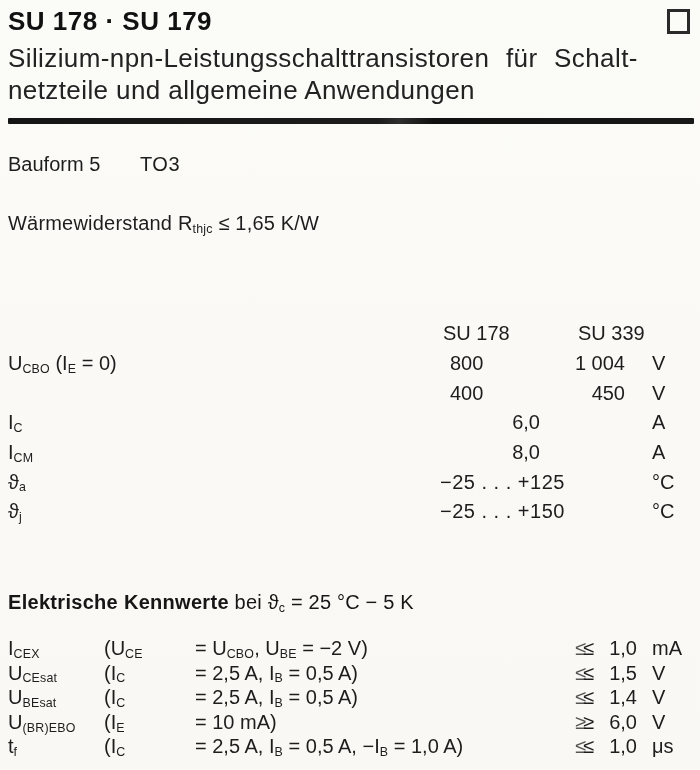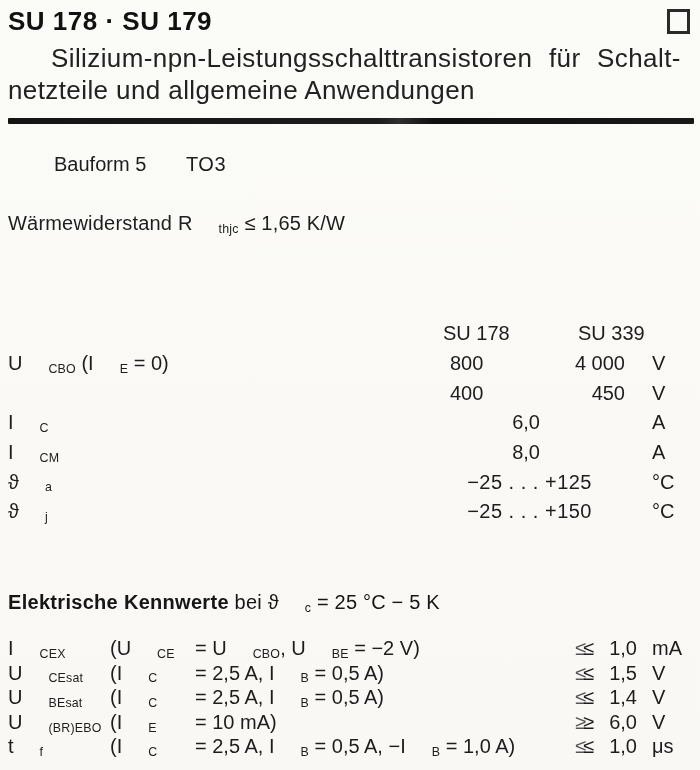--- a/index.html
+++ b/index.html
@@ -21,63 +21,63 @@
   }
   .corner-box{
     position:absolute;top:9px;left:667px;width:17px;height:19px;
     border:3px solid #2a2a2a;background:transparent;
   }
   .subtitle{
     position:absolute;top:42px;left:8px;width:688px;
     font-size:26px;font-weight:400;line-height:32px;letter-spacing:.4px;
     color:#222;
   }
-  .subtitle .l1{word-spacing:9px;display:block;margin-left:43px;}
+  .subtitle .l1{word-spacing:9px;display:block;}
   .subtitle .l2{display:block;}
   .rule{
     position:absolute;top:118px;left:8px;width:686px;height:6px;
     background:linear-gradient(90deg,#141414 0%,#1c1c1c 54%,#2e2e2e 57%,#101010 62%,#181818 100%);
     border-radius:1px;
   }
   
   .line{position:absolute;left:8px;font-size:20px;color:#1d1d1d;}
-  .bauform{top:153px;margin-left:46px;}
+  .bauform{top:153px;}
   .bauform .pkg{position:absolute;left:132px;top:0;letter-spacing:.5px;}
   .waerme{top:212px;letter-spacing:.2px;}
   
   .sect{position:absolute;left:8px;font-size:20px;letter-spacing:.2px;color:#161616;}
   .sect b{font-weight:700;letter-spacing:.3px;}
   .gw-head{top:281px;}
   .kw-head{top:591px;}
   
   .gw-cols{position:absolute;top:322px;left:0;width:700px;font-size:20px;}
   .gw-cols .h178{position:absolute;left:443px;}
   .gw-cols .h179{position:absolute;left:578px;}
   .gw-rows{position:absolute;top:352px;left:0;width:700px;}
   .gw-row{position:relative;height:29.7px;font-size:20px;}
   .c-name{position:absolute;left:8px;white-space:nowrap;}
   .c-a{position:absolute;left:450px;}
   .c-b{position:absolute;left:440px;width:185px;text-align:right;}
   .c-c{position:absolute;left:440px;width:100px;text-align:right;}
-  .c-d{position:absolute;left:428px;width:164px;text-align:right;letter-spacing:.5px;}
+  .c-d{position:absolute;left:440px;width:164px;letter-spacing:.5px;}
   .c-unit{position:absolute;left:652px;}
   
   .kw-rows{position:absolute;top:637px;left:0;width:700px;}
   .kw-row{position:relative;height:24.6px;font-size:20px;white-space:nowrap;}
   .k-sym{position:absolute;left:8px;}
-  .k-param{position:absolute;left:110px;text-align:center;}
+  .k-param{position:absolute;left:104px;text-align:center;}
   .k-cond{position:absolute;left:195px;}
   .k-rel{
     position:absolute;left:583px;
     text-shadow:-8px 0 0 rgba(30,30,30,.75); 
   }
   .k-val{position:absolute;left:593px;width:44px;text-align:right;}
   .k-unit{position:absolute;left:652px;}
   
-  .sub{font-size:.62em;position:relative;top:.22em;letter-spacing:.2px;margin-left:26px;}
+  .sub{font-size:.62em;position:relative;top:.22em;letter-spacing:.2px;}
 </style>
 </head>
 <body style="background: rgb(251, 251, 248);">
 
 <div class="page" style="color: rgb(29, 29, 29);">
 
   <div class="title">SU 178 · SU 179</div>
   <div class="corner-box"></div>
 
   <div class="subtitle">
@@ -97,21 +97,21 @@
 
   <div class="gw-cols">
     <span class="h178">SU 178</span>
     <span class="h179">SU 339</span>
   </div>
 
   <div class="gw-rows">
       <div class="gw-row">
         <span class="c-name"><span>U</span><span class="sub">CBO</span><span> (I</span><span class="sub">E</span><span> = 0)</span></span>
         <span class="c-a">800</span>
-        <span class="c-b">4 000</span>
+        <span class="c-b">1 004</span>
         <span class="c-unit">V</span>
       </div>
       <div class="gw-row">
         <span class="c-a">400</span>
         <span class="c-b">450</span>
         <span class="c-unit">V</span>
       </div>
       <div class="gw-row">
         <span class="c-name"><span>I</span><span class="sub">C</span></span>
         <span class="c-c">6,0</span>

